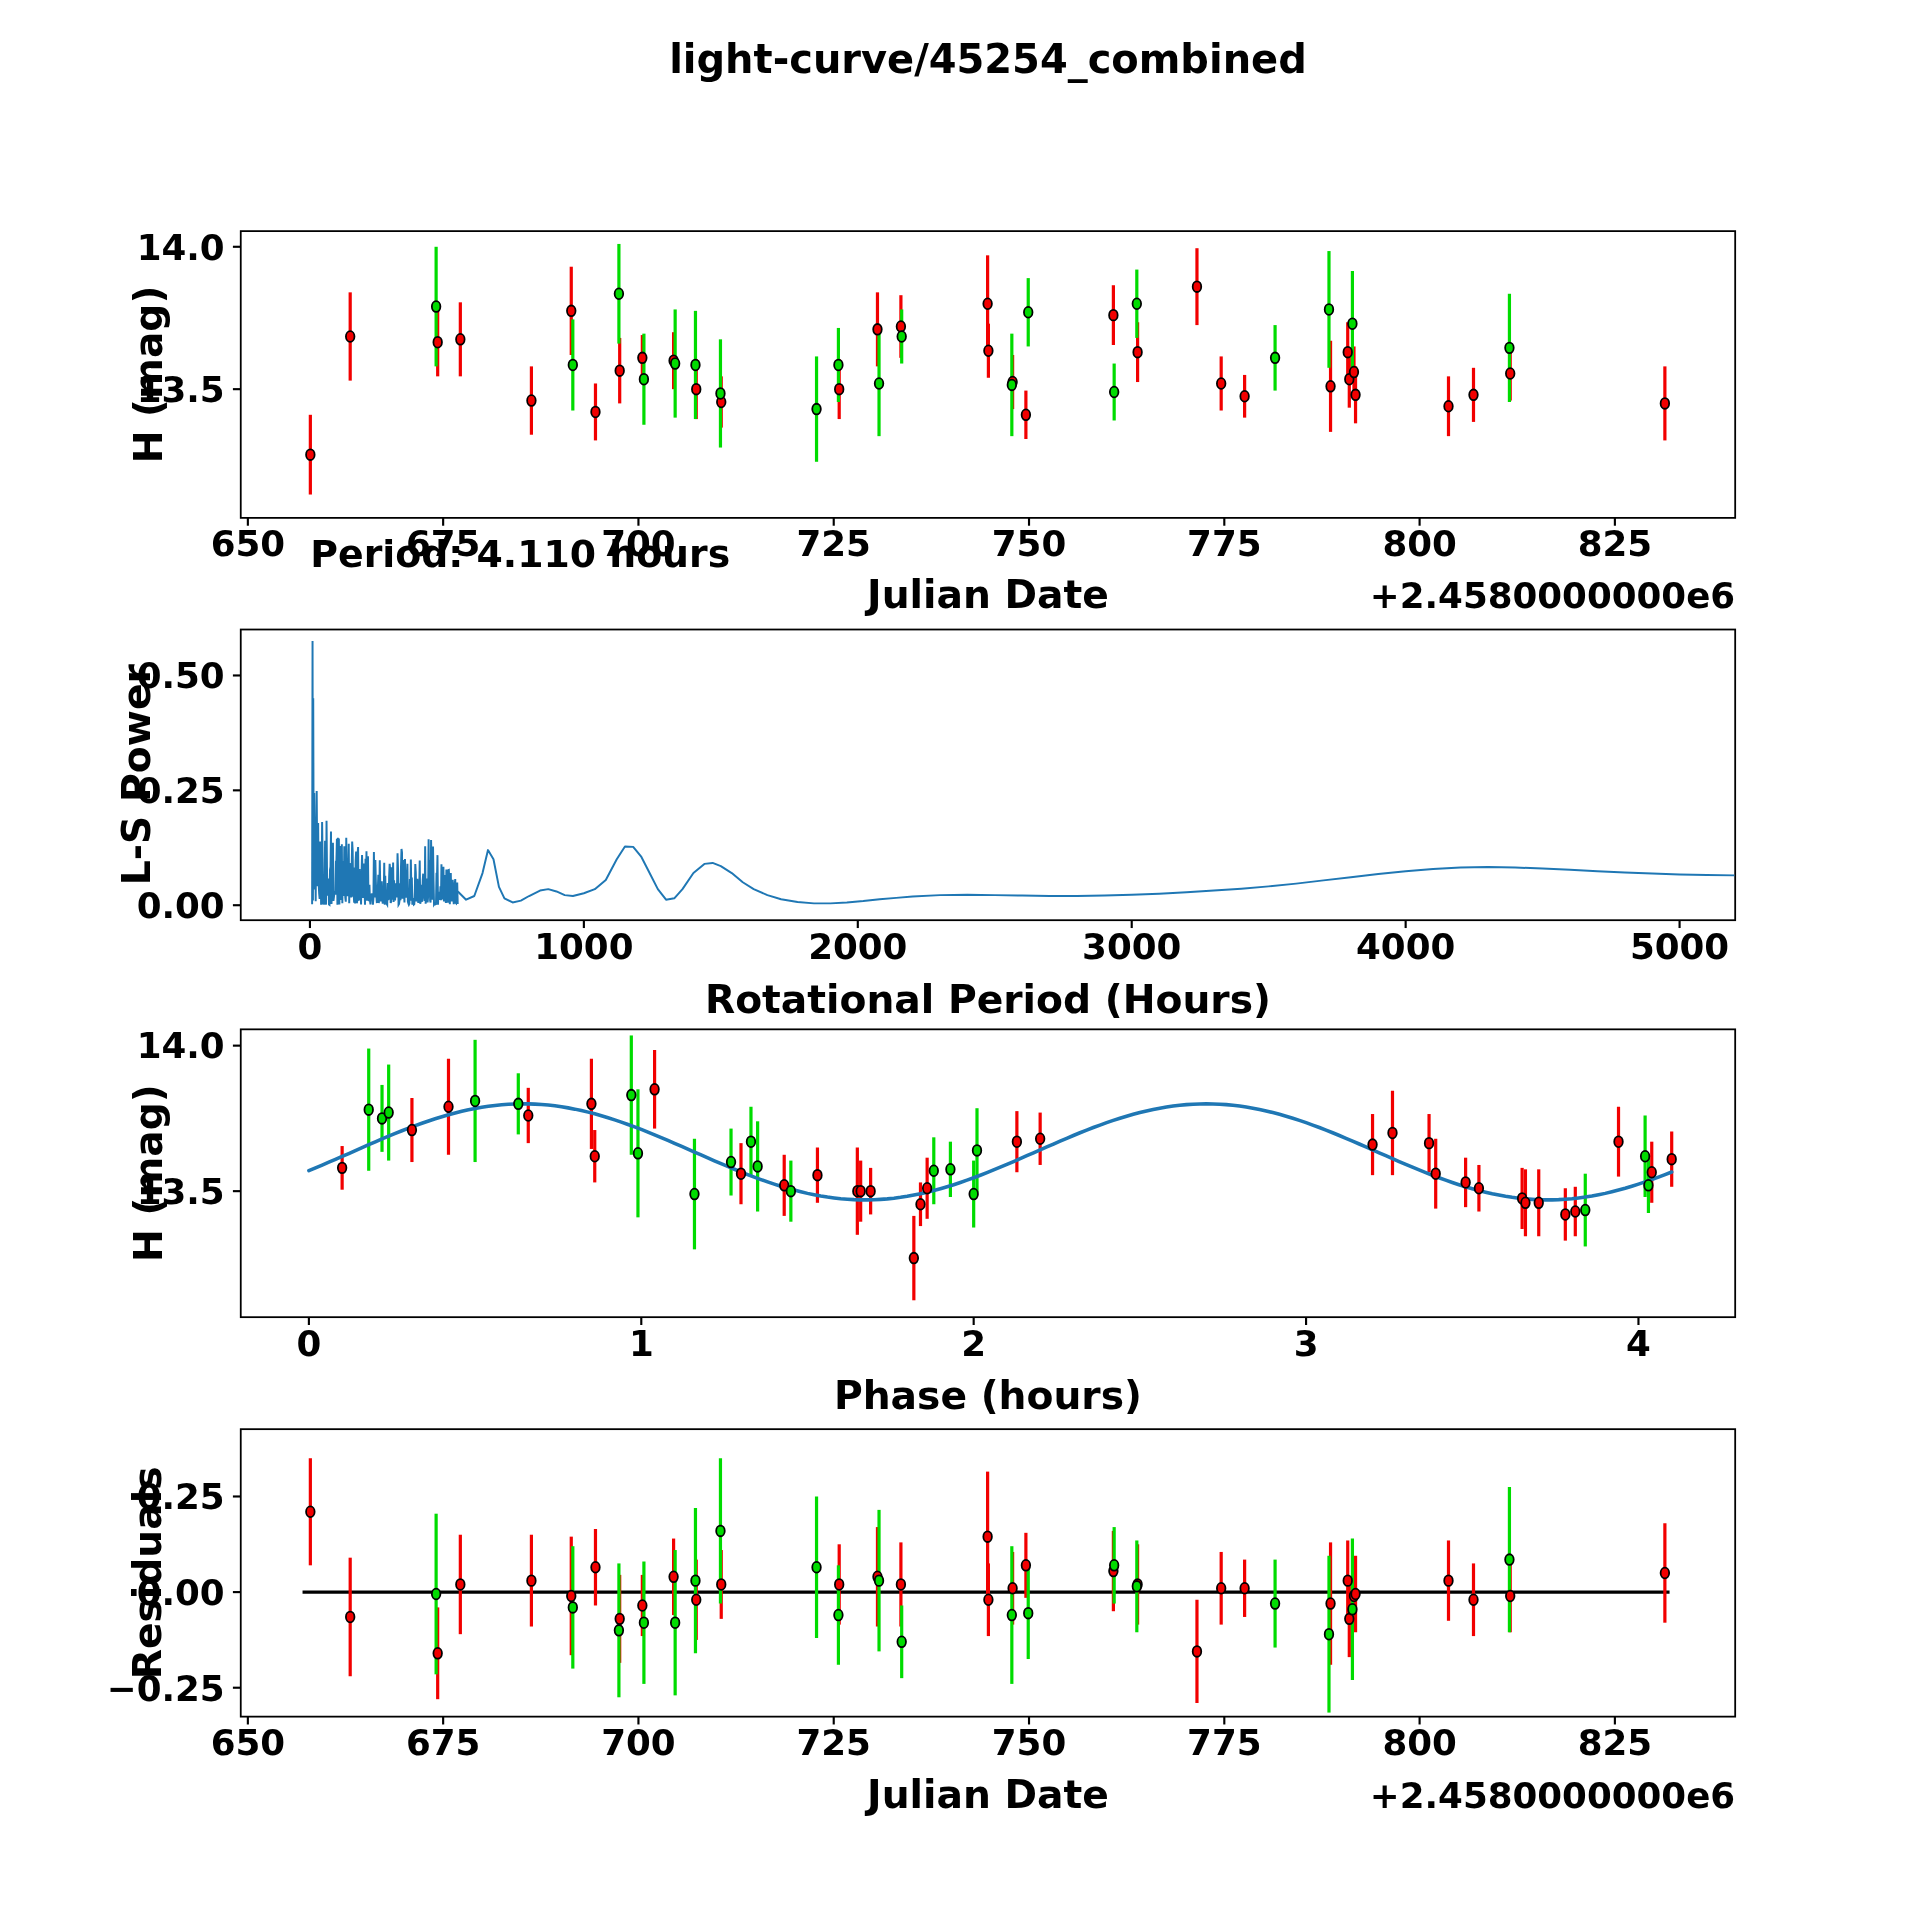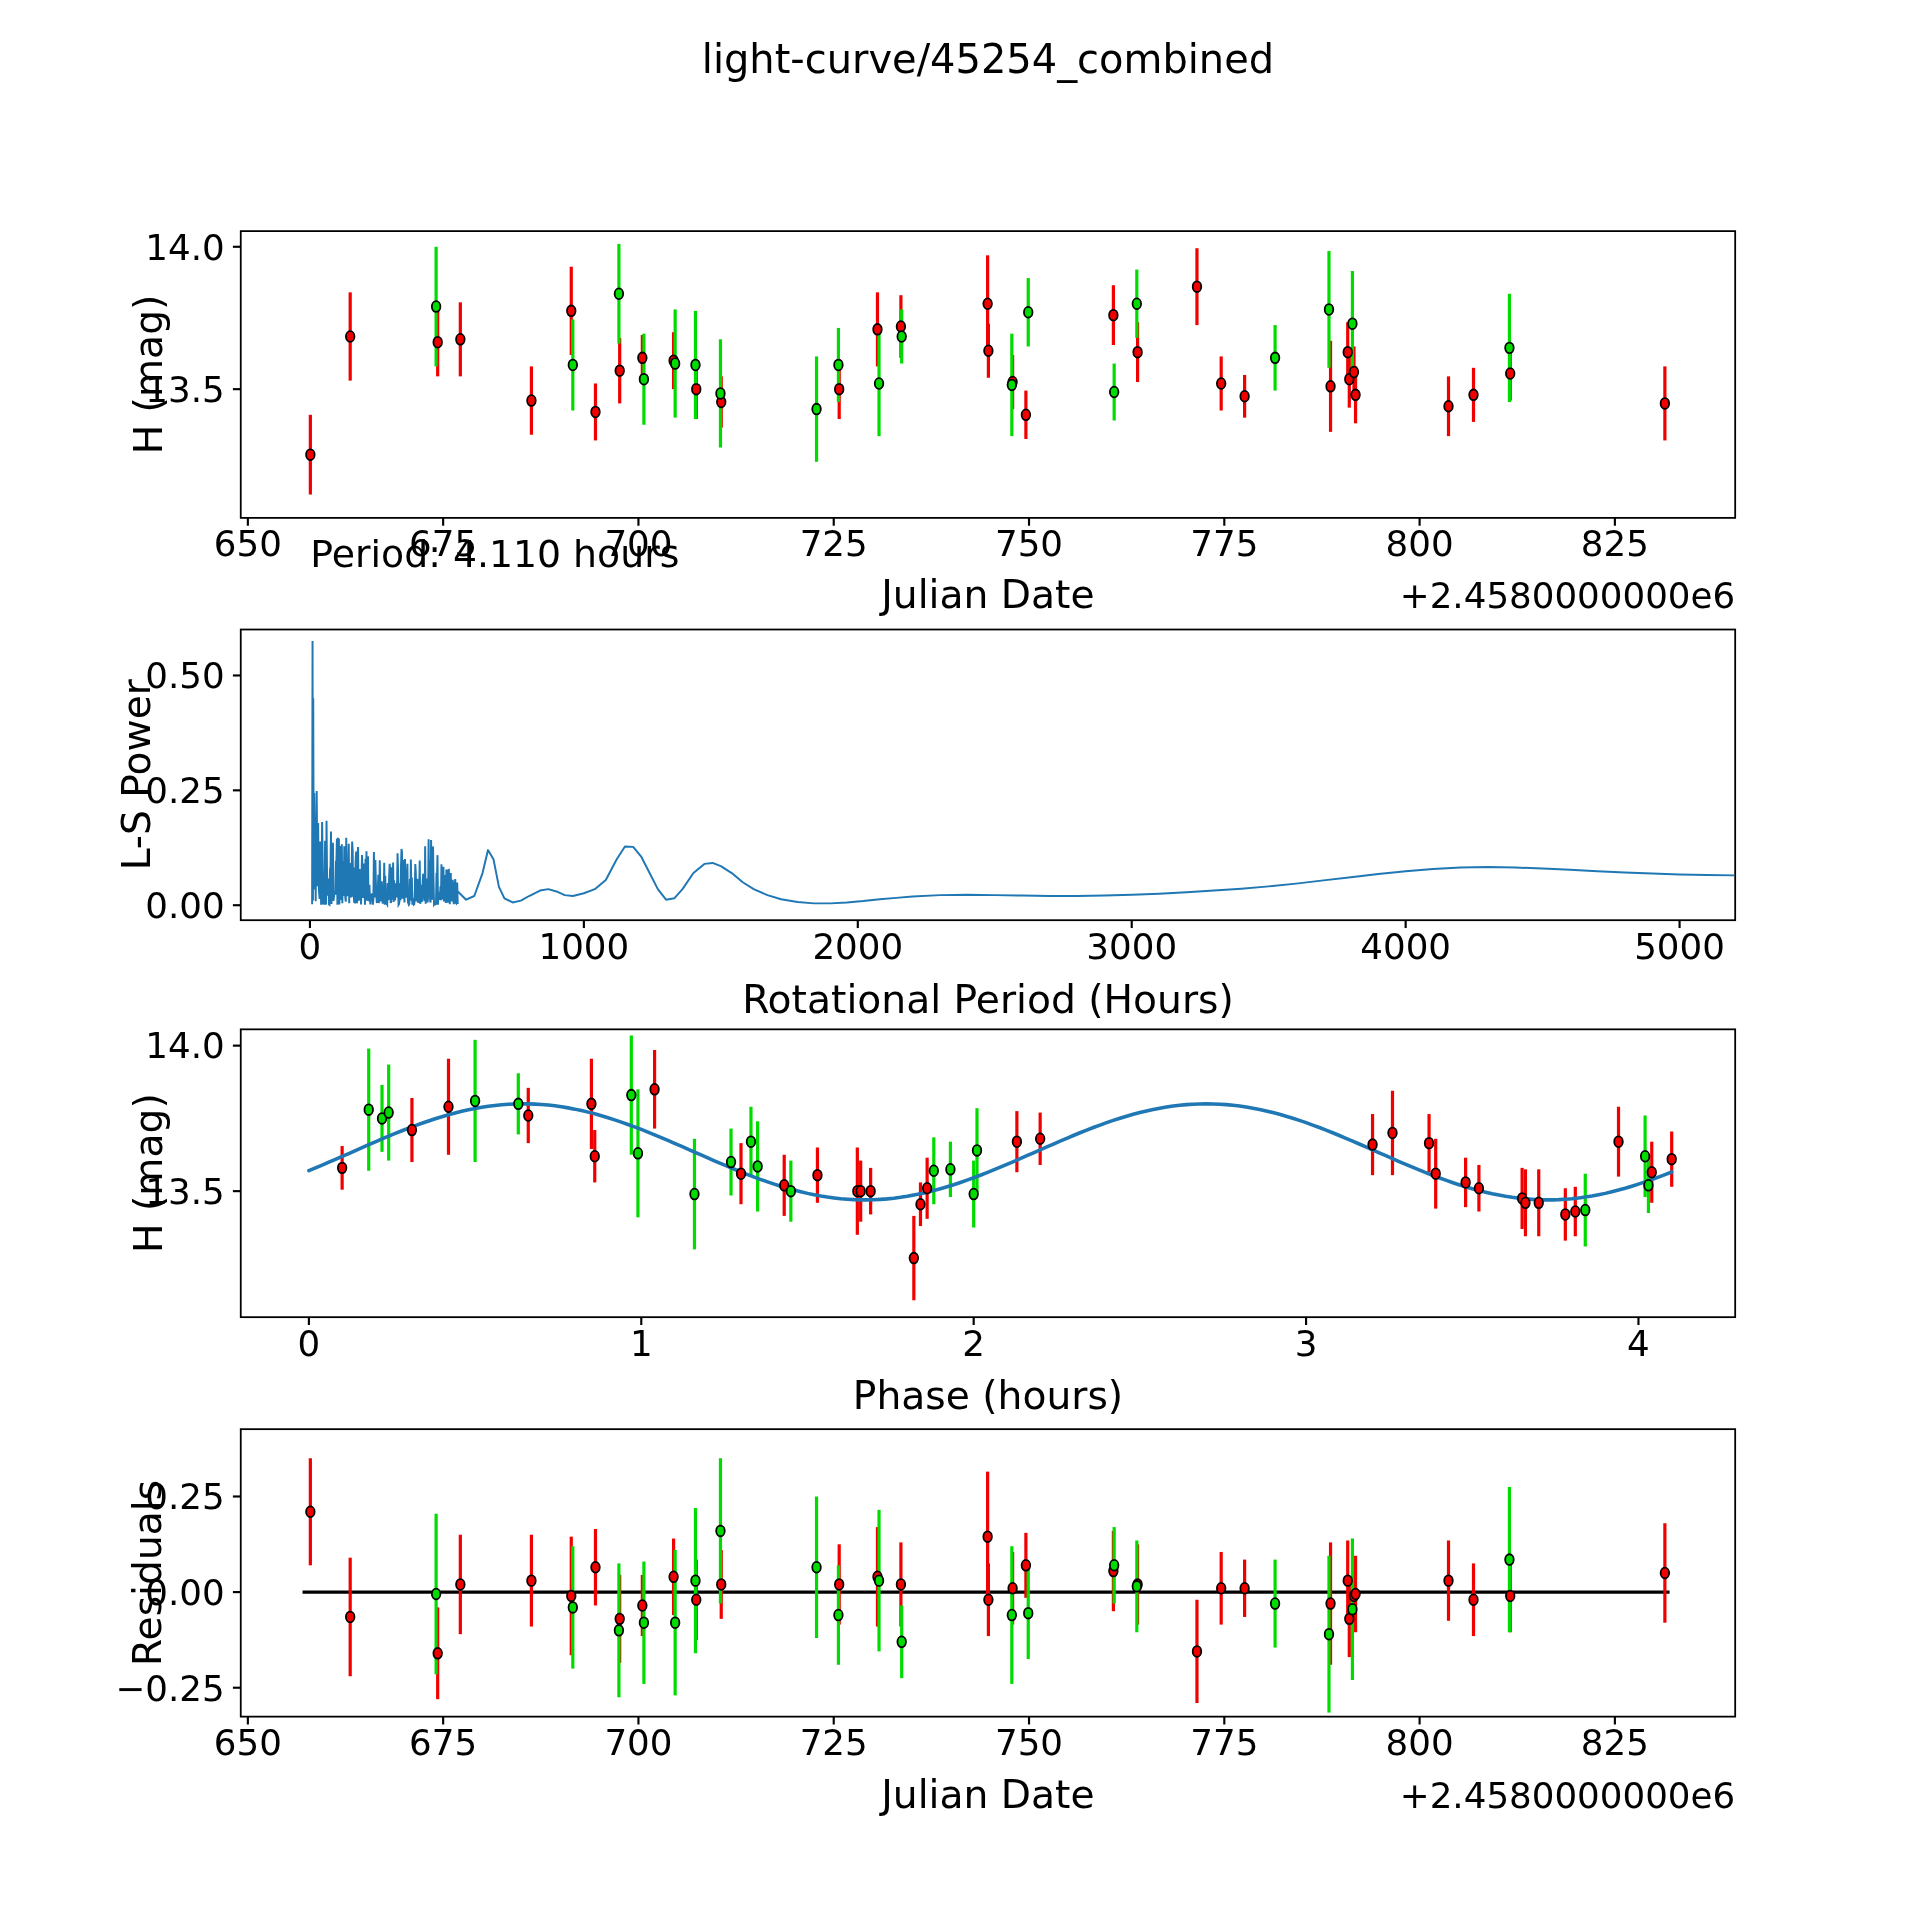--- a/index.html
+++ b/index.html
@@ -1,16 +1,16 @@
 <!DOCTYPE html>
 <html style="font-size:6.2px"><head>
 <meta charset="utf-8">
 <style>
   html,body{margin:0;padding:0;background:#ffffff;}
-  #fig-wrap{width:100vw;height:100vh;display:flex;align-items:center;justify-content:flex-end;background:#0369a1;}
+  #fig-wrap{width:100vw;height:100vh;display:flex;align-items:center;justify-content:flex-end;background:#0369a1;font-weight:bold;}
   svg{display:block;}
   text{font-family:"DejaVu Sans","Liberation Sans",sans-serif;fill:#000000;}
   .t-title{font-size:112px;}
   .t-label{font-size:110px;}
   .t-tick{font-size:100px;}
   .t-annot{font-size:106px;}
   .spine{fill:none;stroke:#000;stroke-width:5px;}
   .tick{stroke:#000;stroke-width:6px;}
 </style>
 </head>

